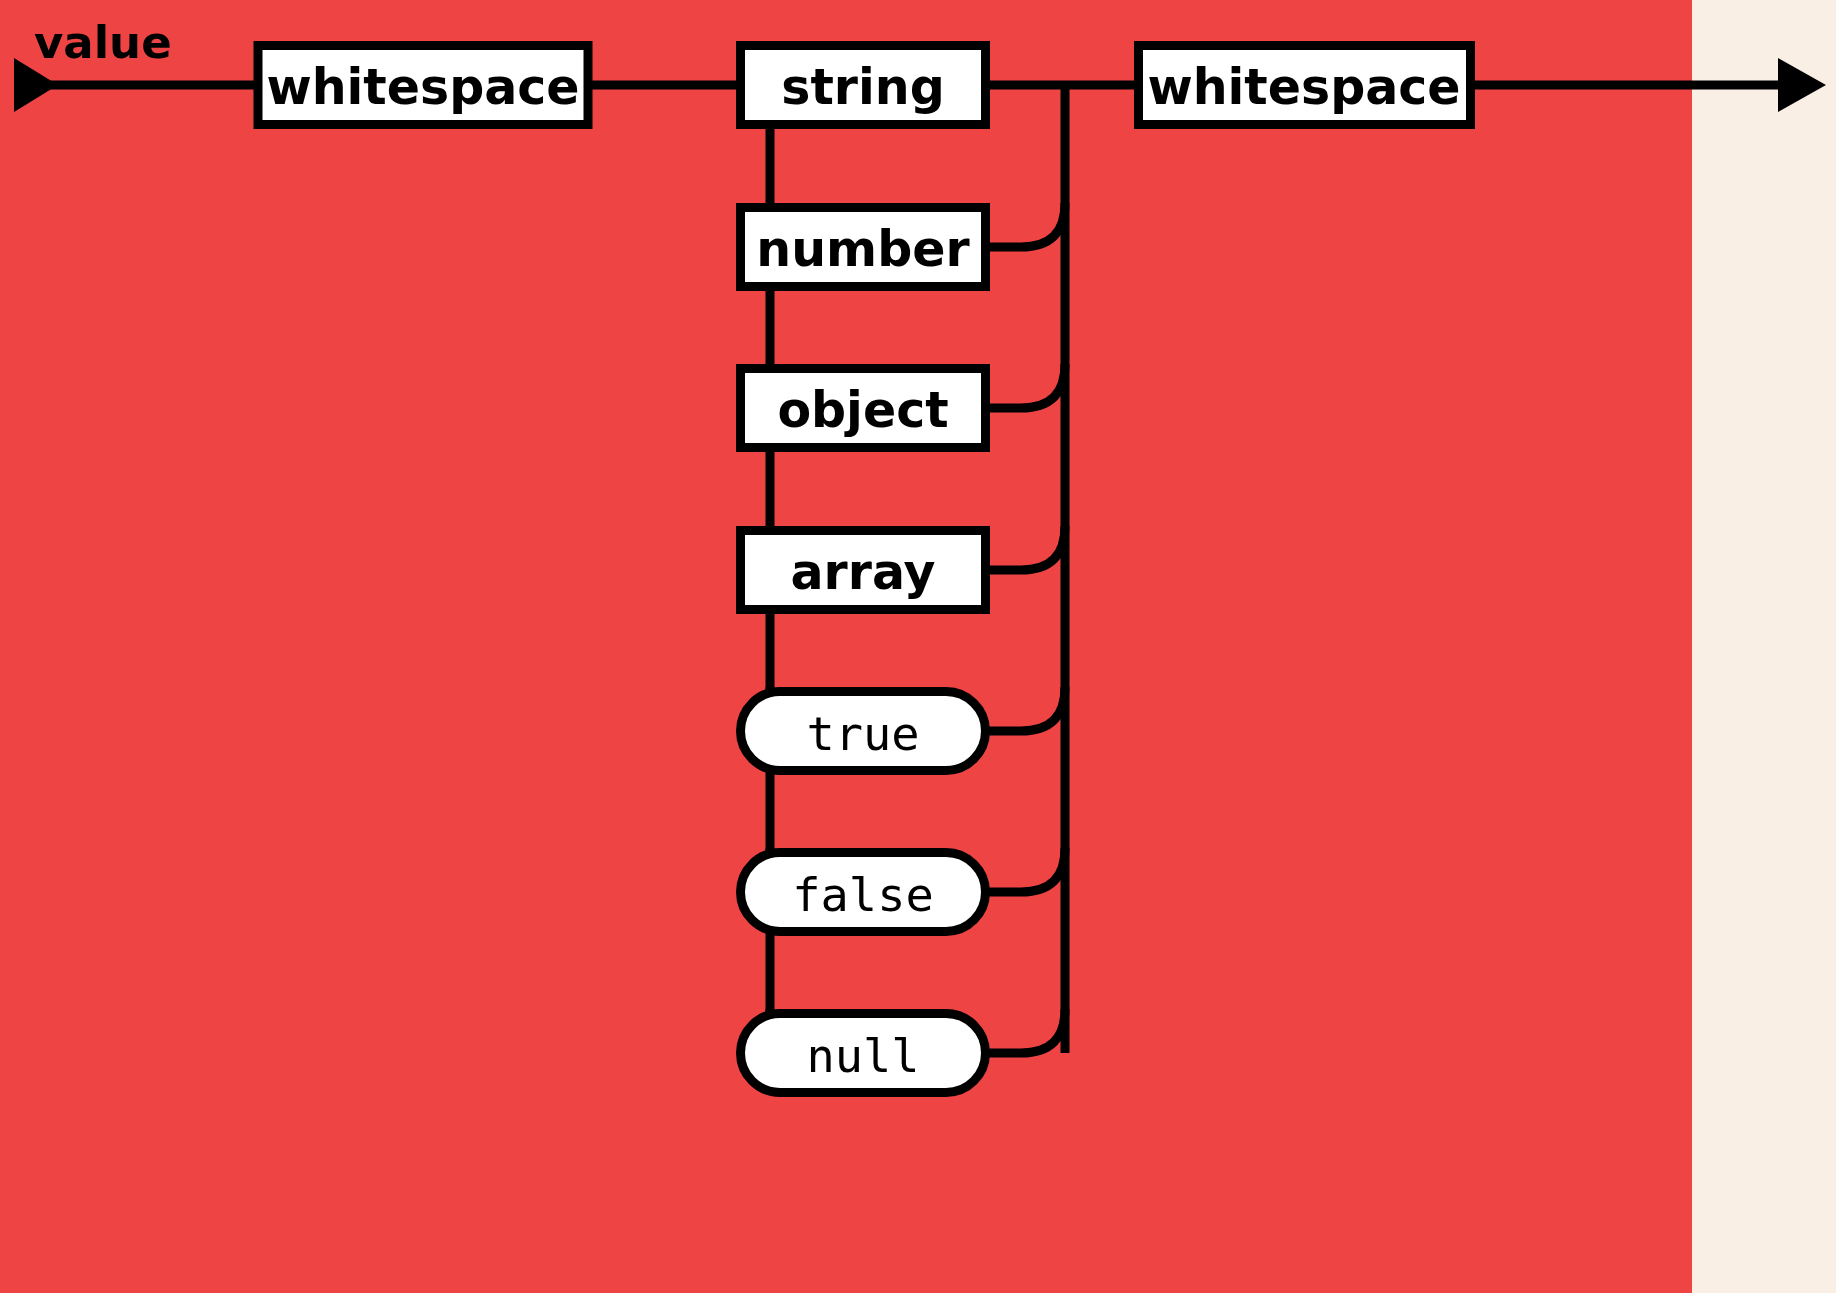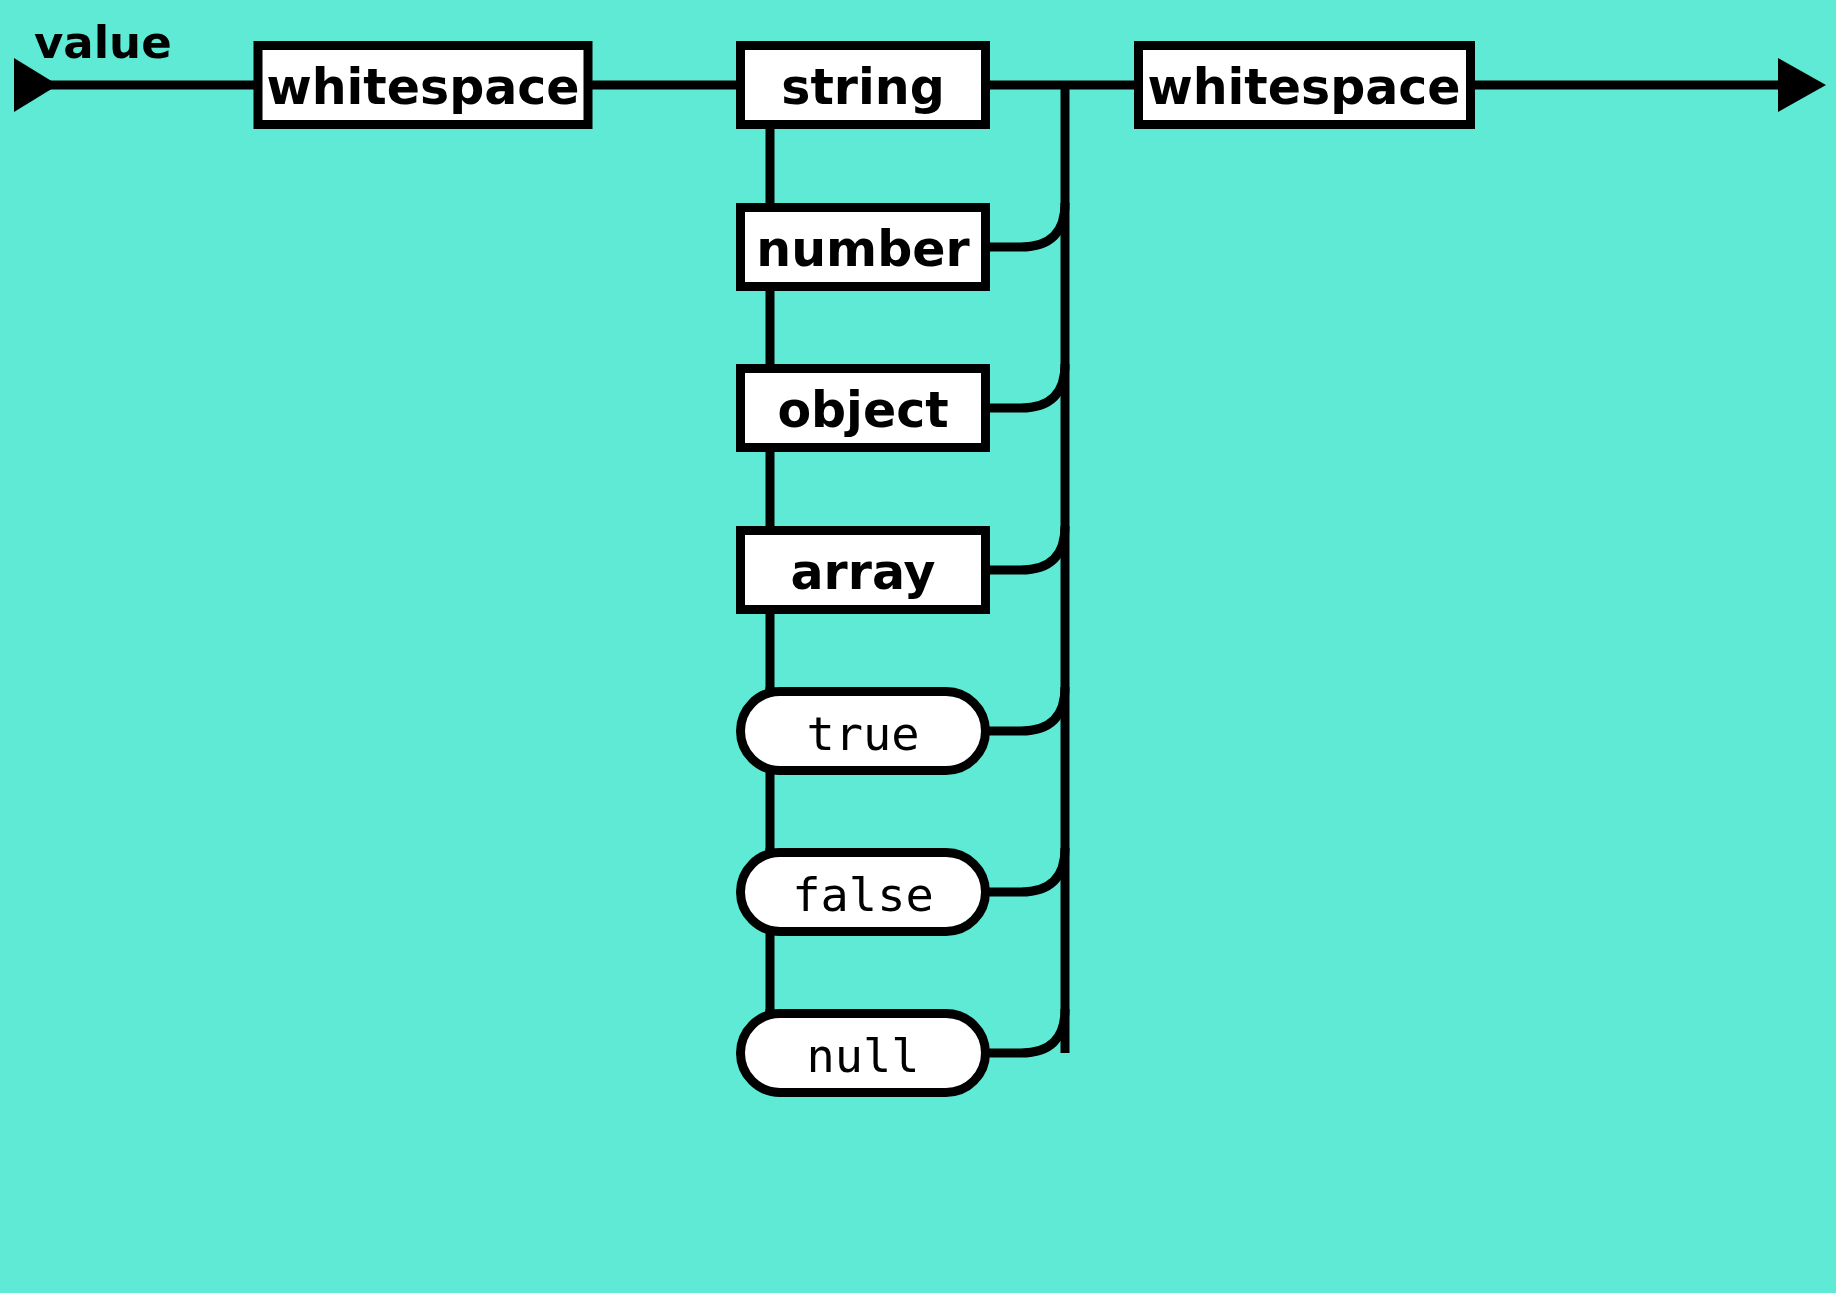--- a/index.html
+++ b/index.html
@@ -8,23 +8,23 @@
     background: #f9efe5;
   }
   body {
     width: 1836px;
     height: 1293px;
     overflow: hidden;
     font-family: "Liberation Sans", sans-serif;
   }
   #diagram-root {
     position: relative;
-    width: 1836px;
+    width: 1692px;
     height: 1293px;
-    background: #5eead4;
+    background: #ef4444;
   }
   svg.railroad {
     display: block;
     width: 1836px;
     height: 1293px;
   }
   .rail {
     fill: none;
     stroke: #000000;
     stroke-width: 9;

